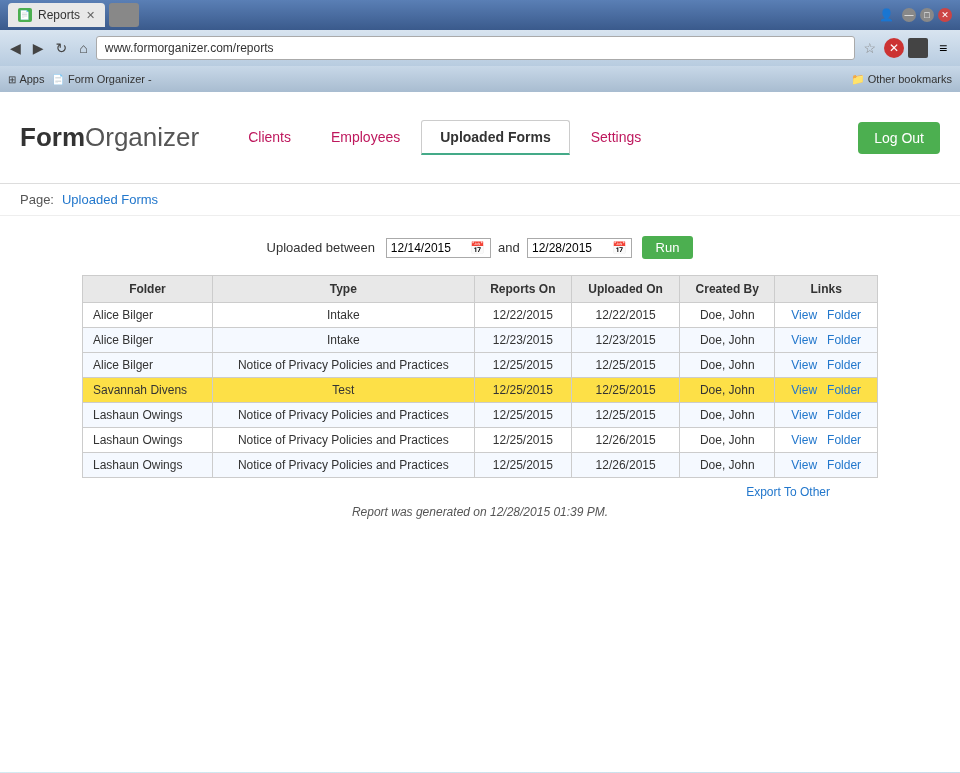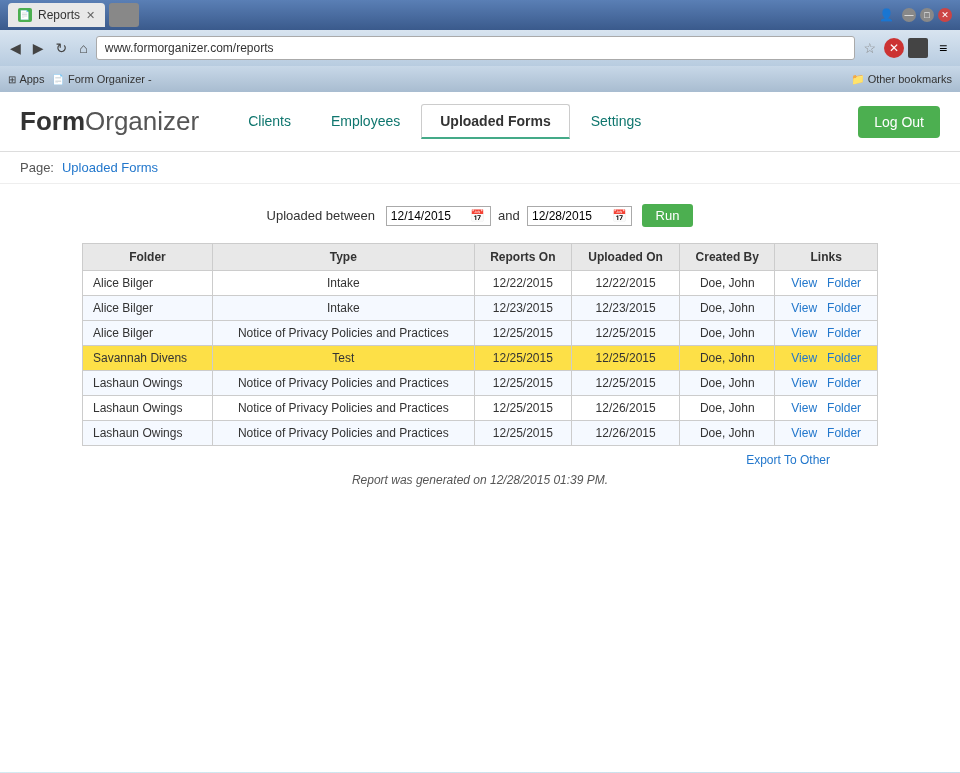--- a/index.html
+++ b/index.html
@@ -27,26 +27,26 @@
     .bookmarks-bar { display: flex; align-items: center; height: 26px; padding: 0 8px; background: linear-gradient(to bottom, #c8d8e8, #a8bcd0); font-size: 11px; color: #333; gap: 8px; }
     .bookmark-item { display: flex; align-items: center; gap: 3px; cursor: pointer; }
     .bookmark-icon { font-size: 10px; }
     .other-bookmarks { margin-left: auto; display: flex; align-items: center; gap: 3px; }
 
     
     .page-wrapper { background: white; min-height: 680px; }
     .page-bg { background: linear-gradient(135deg, #e8f4f8 0%, #d0e8f0 50%, #c8dcea 100%); padding-bottom: 20px; }
 
     
-    .site-header { display: flex; align-items: center; padding: 12px 20px; background: white; border-bottom: 1px solid #ddd; }
+    .site-header { display: flex; align-items: center; padding: 28px 20px; background: white; border-bottom: 1px solid #ddd; }
     .logo { font-size: 26px; color: #333; margin-right: 30px; }
     .logo span.form { font-weight: bold; color: #333; }
     .logo span.organizer { font-weight: normal; color: #555; }
     .main-nav { display: flex; gap: 2px; flex: 1; }
-    .nav-tab { padding: 8px 18px; text-decoration: none; color: #0f766e; font-size: 14px; border: 1px solid transparent; border-radius: 3px 3px 0 0; }
+    .nav-tab { padding: 8px 18px; text-decoration: none; color: #be185d; font-size: 14px; border: 1px solid transparent; border-radius: 3px 3px 0 0; }
     .nav-tab.active { color: #4a8; border-color: #ccc #ccc white #ccc; background: white; border-bottom: 2px solid #4a8; color: #333; font-weight: bold; }
     .logout-btn { background: #4CAF50; color: white; border: none; padding: 8px 16px; border-radius: 4px; cursor: pointer; font-size: 14px; }
 
     
     .page-label { padding: 8px 20px; display: flex; align-items: center; gap: 8px; font-size: 13px; background: white; border-bottom: 1px solid #eee; }
     .page-label-text { color: #555; }
     .page-label-link { color: #2277cc; text-decoration: none; }
 
     
     .main-content { padding: 20px; background: white; }

